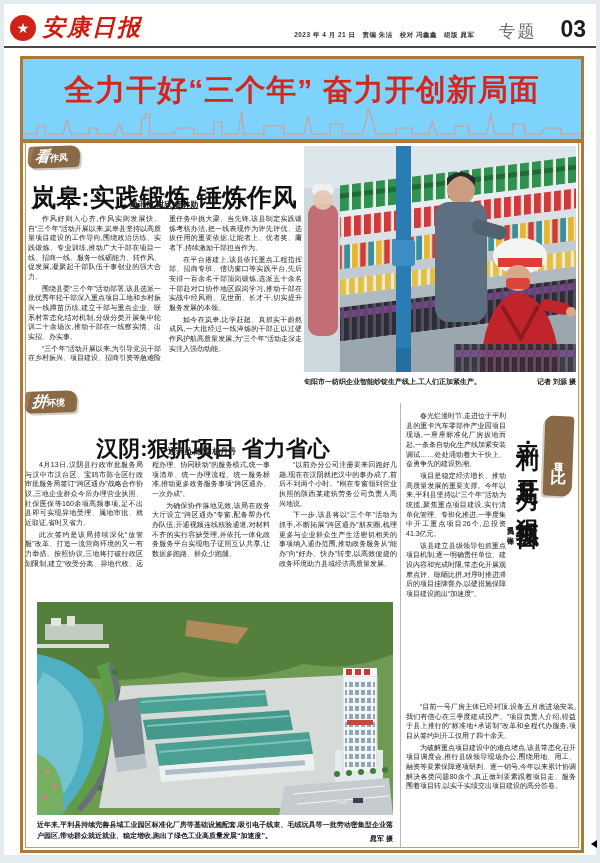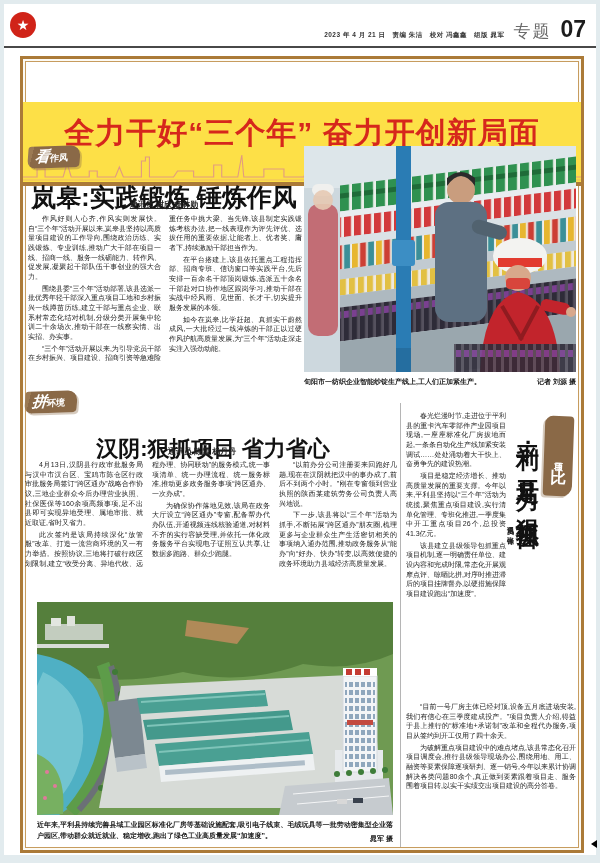--- a/index.html
+++ b/index.html
@@ -2,30 +2,30 @@
 <html><head>
 <meta charset="utf-8">
 <style>
   html,body{margin:0;padding:0;}
   body{width:600px;height:863px;position:relative;font-family:"Liberation Sans",sans-serif;background:#e2ebee;overflow:hidden;}
   .paper{position:absolute;left:4px;top:4px;width:592px;height:851px;background:#ffffff;}
   
   .logo{position:absolute;left:10px;top:12px;display:flex;align-items:center;gap:6px;}
   .emblem{width:26px;height:26px;border-radius:50%;background:#d02318;color:#fff;font-size:14px;line-height:26px;text-align:center;}
   .logo-text{font-family:"DejaVu Serif",serif;font-style:italic;font-weight:bold;font-size:23px;color:#cf1a10;letter-spacing:2px;}
-  .masthead-right{position:absolute;right:14px;top:16px;display:flex;align-items:baseline;gap:9px;}
+  .masthead-right{position:absolute;right:14px;top:16px;display:flex;align-items:baseline;gap:24px;}
   .meta{font-size:6.5px;color:#333;font-weight:bold;letter-spacing:.5px;}
   .section-label{font-family:"DejaVu Serif",serif;font-size:17px;color:#6b6b6b;letter-spacing:2px;}
   .page-num{font-size:23px;font-weight:bold;color:#1c1c1c;}
   .header-rule{position:absolute;left:4px;right:4px;top:46px;height:2px;background:#484848;}
   
   .frame{position:absolute;left:20px;top:56px;width:558px;height:791px;border:3px solid #ab7a38;
          box-shadow:inset 0 0 0 2px #fcfaf4, inset 0 0 0 3px #c79c5e;background:#fff;}
   
-  .banner{position:absolute;left:23px;top:59px;width:558px;height:80px;background:#fde047;border-bottom:4px solid #ab7a38;overflow:hidden;margin-top:43px;}
+  .banner{position:absolute;left:23px;top:59px;width:558px;height:80px;background:#7dd3fc;border-bottom:4px solid #ab7a38;overflow:hidden;}
   .banner h1{margin:11px 0 0 0;text-align:center;font-size:30px;font-weight:900;color:#d6271c;letter-spacing:1px;}
   .skyline{position:absolute;left:0;bottom:1px;width:100%;height:34px;}
   
   .badge{position:absolute;background:linear-gradient(100deg,#9b7a54 0 10%,#8a6947 10%);color:#fff;
          transform:skewX(-6deg) rotate(-2deg);border-radius:3px 10px 4px 8px;
          padding:1px 12px 2px 7px;box-shadow:2px 2px 0 rgba(138,105,71,.35);white-space:nowrap;}
   .badge .big{font-size:15px;font-weight:bold;font-style:italic;}
   .badge .small{font-size:9px;font-weight:bold;}
   .badge-v{position:absolute;background:#8a6947;color:#fff;writing-mode:vertical-rl;text-orientation:upright;
            transform:rotate(2deg);border-radius:8px 4px 10px 4px;padding:8px 4px;text-align:center;
@@ -49,25 +49,26 @@
   .cap-block .credit{position:absolute;right:0;bottom:0;background:#fff;padding-left:6px;}
   .edge-mark{position:absolute;left:591px;top:840px;width:0;height:0;border-top:4px solid transparent;border-bottom:4px solid transparent;border-right:6px solid #000;}
 </style>
 </head>
 <body>
 
 <div class="paper"></div>
 
 <div class="logo">
   <span class="emblem">★</span>
+  <span class="logo-text">安康日报</span>
 </div>
 <div class="masthead-right">
   <span class="meta">2023 年 4 月 21 日　责编 朱洁　校对 冯鑫鑫　组版 晁军</span>
   <span class="section-label">专题</span>
-  <span class="page-num">07</span>
+  <span class="page-num">03</span>
 </div>
 <div class="header-rule"></div>
 
 <div class="frame"></div>
 
 <div class="banner">
   <h1>全力干好“三个年” 奋力开创新局面</h1>
   <svg class="skyline" viewBox="0 0 556 34" preserveAspectRatio="none">
     <path d="M0 30 L14 30 14 22 22 22 22 30 40 30 44 16 48 30 66 30 66 24 74 24 74 30 92 30 96 20 100 30 118 30 118 14 122 14 122 10 126 10 126 30 150 30 154 24 170 24 170 30 190 30 190 18 198 18 198 30 214 30 218 8 220 30 240 30 240 22 260 22 260 30 280 30 284 12 288 30 306 30 306 20 318 20 318 30 338 30 342 16 344 4 348 16 352 30 372 30 372 24 388 24 388 30 404 30 408 18 412 30 430 30 430 22 444 22 444 30 462 30 466 10 470 30 488 30 488 20 500 20 500 30 516 30 520 24 536 24 536 30 556 30" fill="none" stroke="#df9486" stroke-width="1.1" opacity="0.9"></path>
     <path d="M0 33 H556" stroke="#df9486" stroke-width="0.8" opacity="0.6"></path>

